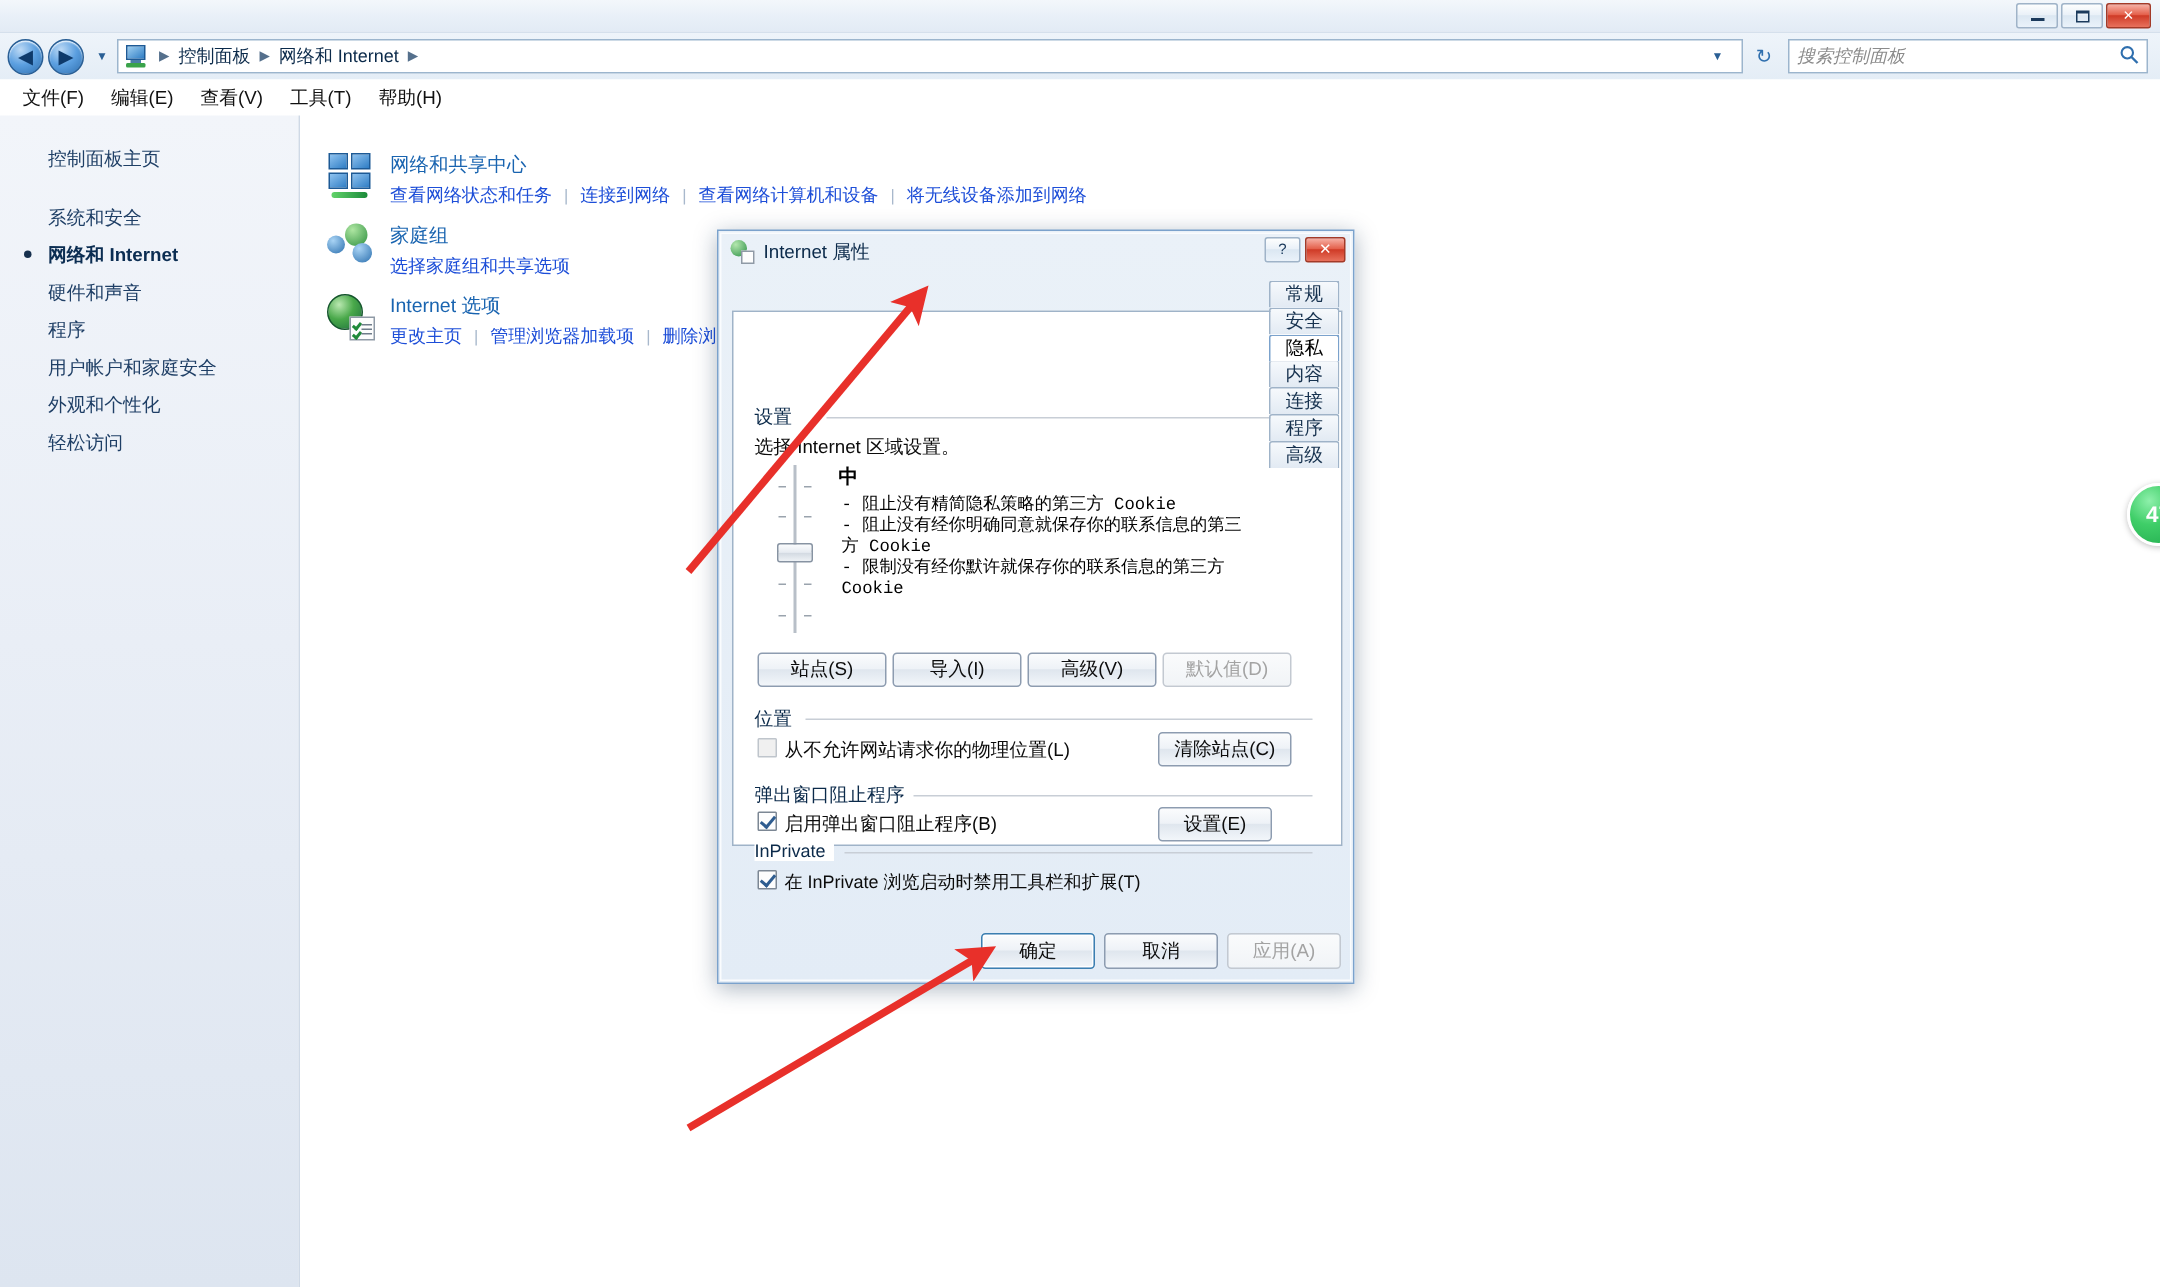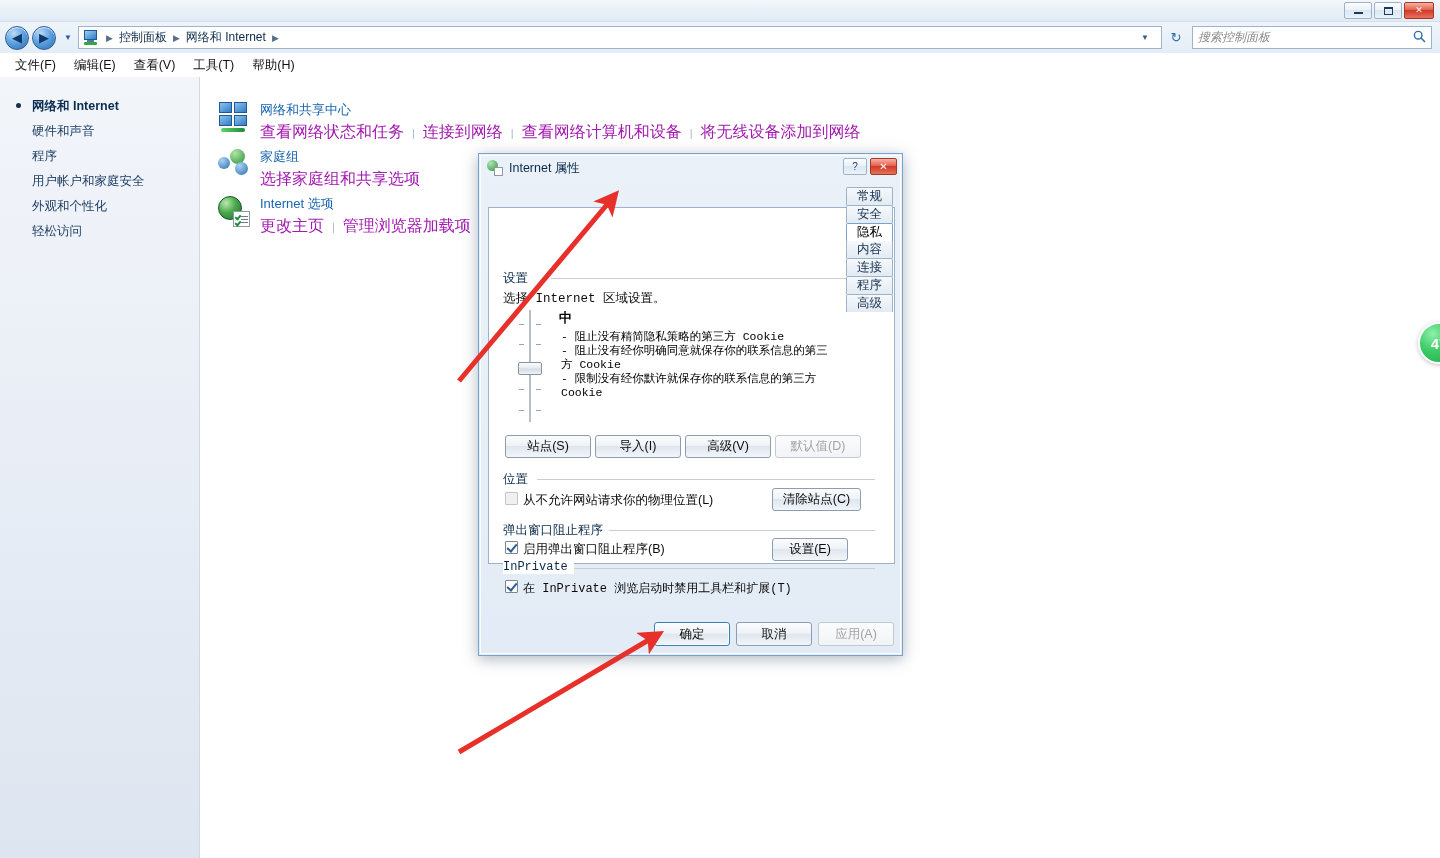--- a/index.html
+++ b/index.html
@@ -123,21 +123,21 @@
 
   
   .content { position: absolute; left: 201px; top: 77px; right: 0; bottom: 0; background: #fff; }
   .cat-row { position: absolute; display: flex; align-items: flex-start; }
   .cat-icon { width: 32px; height: 32px; position: relative; flex: none; margin-right: 10px; }
   .cat-title {
     font-size: 13px; color: #1964b0; cursor: pointer; line-height: 18px; white-space: nowrap;
   }
   .cat-links { display: flex; align-items: center; margin-top: 3px; }
   .cat-link {
-    font-size: 16px; color: #a21caf; cursor: pointer; white-space: nowrap;
+    font-size: 12px; color: #1d4ed8; cursor: pointer; white-space: nowrap;
   }
   .cat-div { color: #a8b8cc; margin: 0 8px; font-size: 11px; }
 
   
   .mon { position: absolute; background: linear-gradient(145deg,#8fc3f0,#2f7dc4); border: 1px solid #1d5a96; }
   .sphere { position: absolute; border-radius: 50%; }
   .globe {
     position: absolute; left: 0; top: 1px; width: 24px; height: 24px; border-radius: 50%;
     background: radial-gradient(circle at 32% 28%, #b9e8b0 0%, #49a84a 45%, #1b6e3c 100%);
     border: 1px solid #14552c;
@@ -205,21 +205,21 @@
 
   
   .grp-label {
     position: absolute; font-size: 12.5px; color: #0b2a4a; background: #fff;
     padding-right: 6px; z-index: 2;
   }
   .grp-line {
     position: absolute; height: 1px; background: #c8ced6;
   }
 
-  .mono { font-family: Liberation Mono, monospace; }
+  .mono { font-family: Liberation Sans, sans-serif; }
 
   .zone-label {
     position: absolute; font-size: 13px; font-weight: bold; color: #000;
   }
   .zone-desc {
     position: absolute; font-size: 11.5px; color: #000; line-height: 14px;
     font-family: "Liberation Mono", "DejaVu Sans Mono", monospace;
   }
   #privacy-slider {
     position: absolute; left: 521px; top: 255px; width: 34px; height: 112px;
@@ -340,20 +340,22 @@
 
   <div class="menubar">
     <div class="menu-item">文件(F)</div>
     <div class="menu-item">编辑(E)</div>
     <div class="menu-item">查看(V)</div>
     <div class="menu-item">工具(T)</div>
     <div class="menu-item">帮助(H)</div>
   </div>
 
   <div class="sidebar">
+    <div class="side-link side-home">控制面板主页</div>
+    <div class="side-link">系统和安全</div>
     <div class="side-link current">网络和 Internet</div>
     <div class="side-link">硬件和声音</div>
     <div class="side-link">程序</div>
     <div class="side-link">用户帐户和家庭安全</div>
     <div class="side-link">外观和个性化</div>
     <div class="side-link">轻松访问</div>
   </div>
 
   <div class="content">
 

